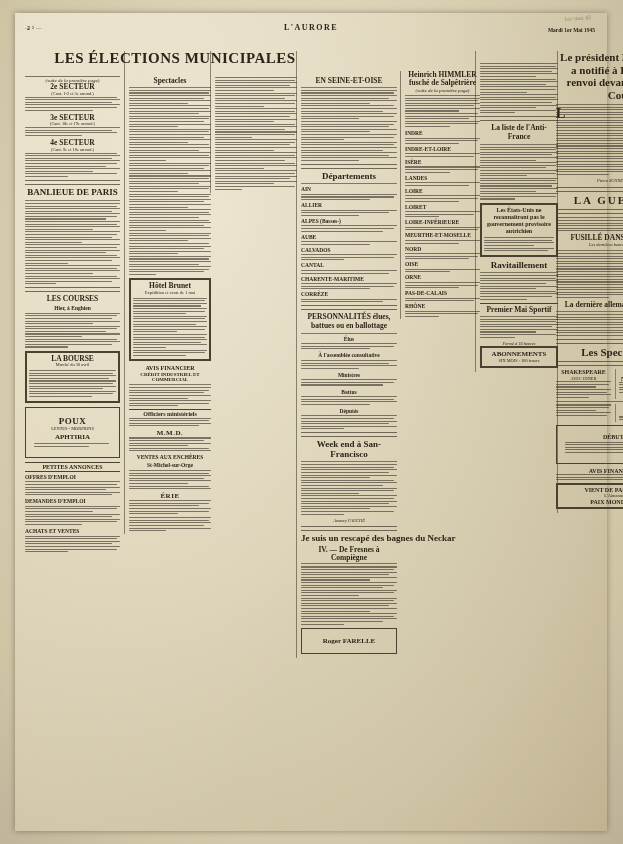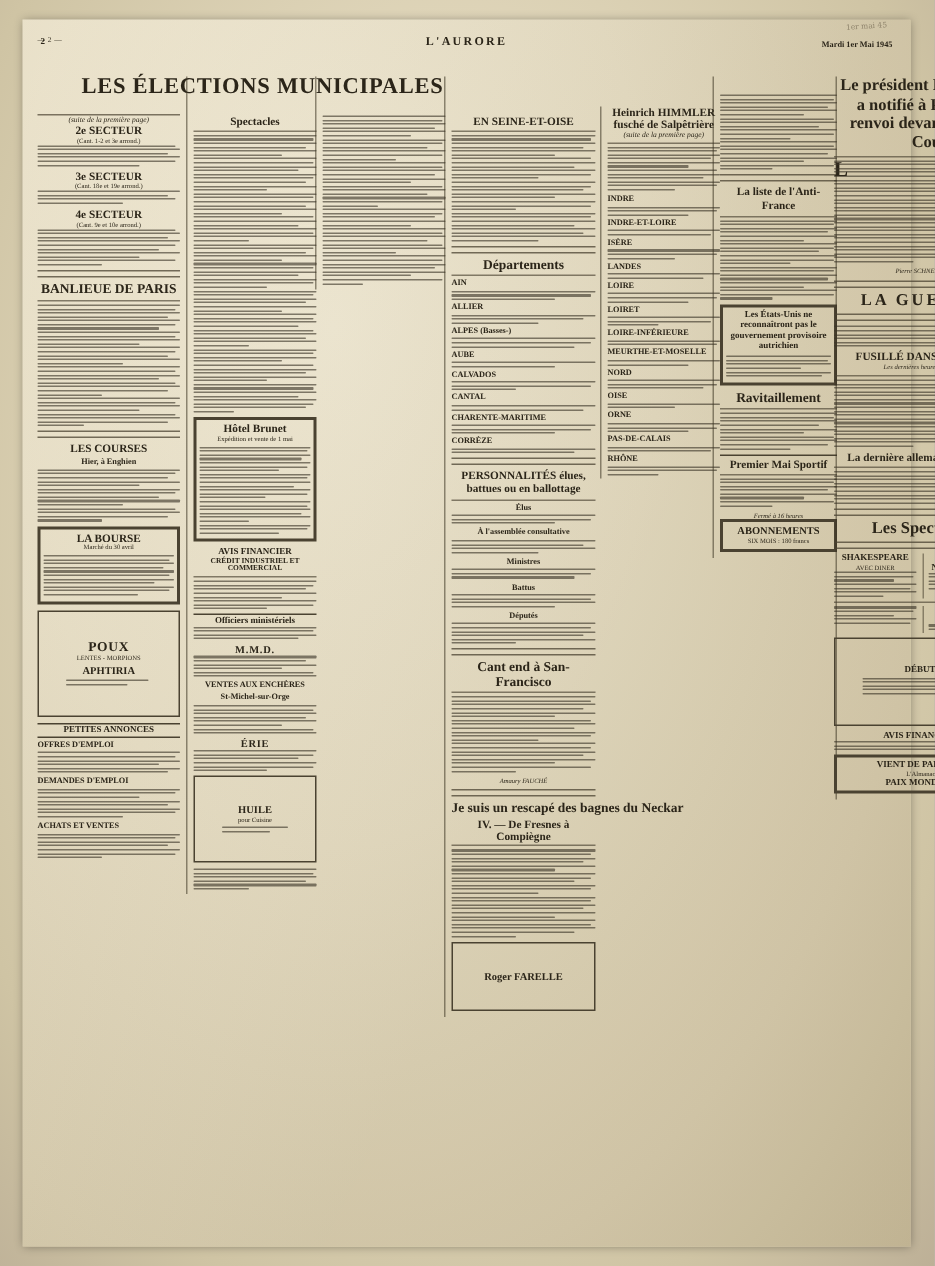--- a/index.html
+++ b/index.html
@@ -42,21 +42,21 @@
   .colrule{border-left:1px solid rgba(60,52,35,.55);}
   
   .lines{--lh:2.6px;}
   .ln{height:1.05px;background:#3a3327;opacity:.62;margin-bottom:1.55px;border-radius:.5px;}
   .ln.s1{width:100%}.ln.s2{width:97%}.ln.s3{width:92%}.ln.s4{width:85%}
   .ln.s5{width:72%}.ln.s6{width:60%}.ln.s7{width:45%}.ln.s8{width:33%}
   .blk{margin-bottom:3px;}
   .subhd{font-size:5.5px;font-weight:bold;text-align:center;margin:2px 0 1.5px;}
   .subhd.l{text-align:left;}
   .ital{font-style:italic;}
-  .box{border:1px solid #4a4231;padding:18px;margin-bottom:4px;}
+  .box{border:1px solid #4a4231;padding:8px;margin-bottom:4px;}
   .boxd{border:2px double #4a4231;padding:2px;margin-bottom:4px;}
   .ctr{text-align:center;}
   
   .cols{position:absolute;left:0;top:30px;width:572px;}
   .col{position:absolute;top:0;}
   .tinyc{font-size:4.4px;line-height:1.3;text-align:center;}
   .adtitle{font-size:9px;font-weight:bold;text-align:center;letter-spacing:.5px;}
   .adtitle2{font-size:7px;font-weight:bold;text-align:center;}
   .sep{height:1px;background:#4a4231;opacity:.65;margin:2px 0;}
   .sepd{height:3px;border-top:1px solid #4a4231;border-bottom:1px solid #4a4231;margin:3px 0;opacity:.75;}
@@ -395,28 +395,20 @@
           </div>
           <div class="adtitle" style="font-size:7px;">ÉRIE</div>
           <div class="lines blk">
             <div class="ln s1"></div>
               <div class="ln s2"></div>
               <div class="ln s4"></div>
               <div class="ln s1"></div>
             <div class="ln s2"></div>
               <div class="ln s6"></div>
           </div>
-          <div class="box">
-            <div class="adtitle2">HUILE</div>
-            <div class="tinyc">pour Cuisine</div>
-            <div class="lines" style="margin-top:1px;">
-                <div class="ln s1"></div>
-                <div class="ln s5"></div>
-              </div>
-          </div>
           <div class="lines blk">
             <div class="ln s1"></div>
               <div class="ln s2"></div>
               <div class="ln s1"></div>
               <div class="ln s3"></div>
             <div class="ln s1"></div>
               <div class="ln s7"></div>
           </div>
         </div>
 
@@ -589,21 +581,21 @@
           <div class="lines blk">
             <div class="ln s1"></div>
               <div class="ln s2"></div>
               <div class="ln s1"></div>
               <div class="ln s3"></div>
             <div class="ln s1"></div>
               <div class="ln s7"></div>
           </div>
 
           <div class="sepd"></div>
-          <div class="hl h-mid">Cant end à San-Francisco</div>
+          <div class="hl h-mid">Week end à San-Francisco</div>
           <div class="sep"></div>
           <div class="lines blk">
             <div class="ln s1"></div>
               <div class="ln s2"></div>
               <div class="ln s1"></div>
               <div class="ln s3"></div>
             <div class="ln s1"></div>
               <div class="ln s5"></div>
               <div class="ln s2"></div>
               <div class="ln s1"></div>

